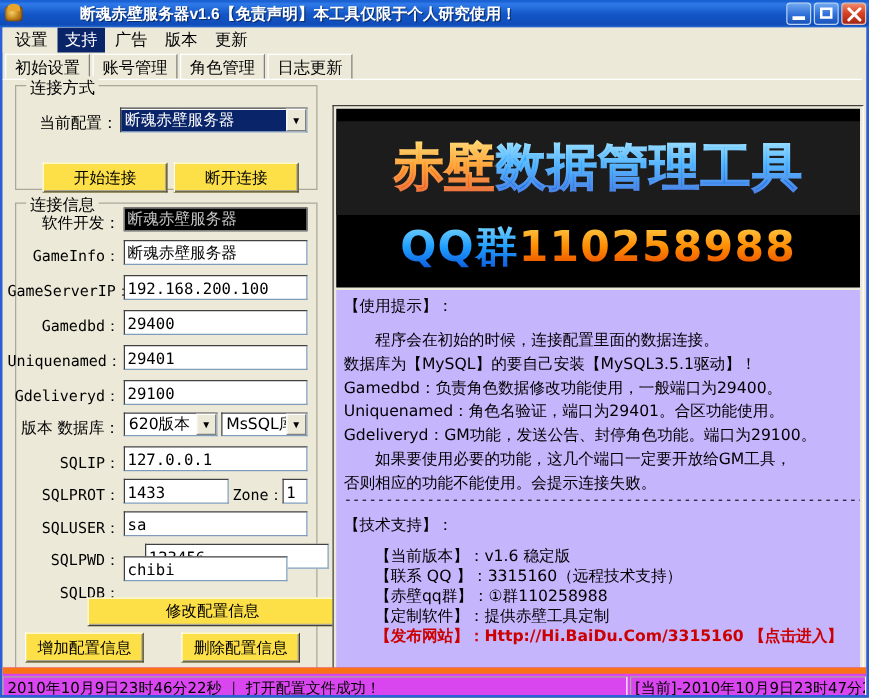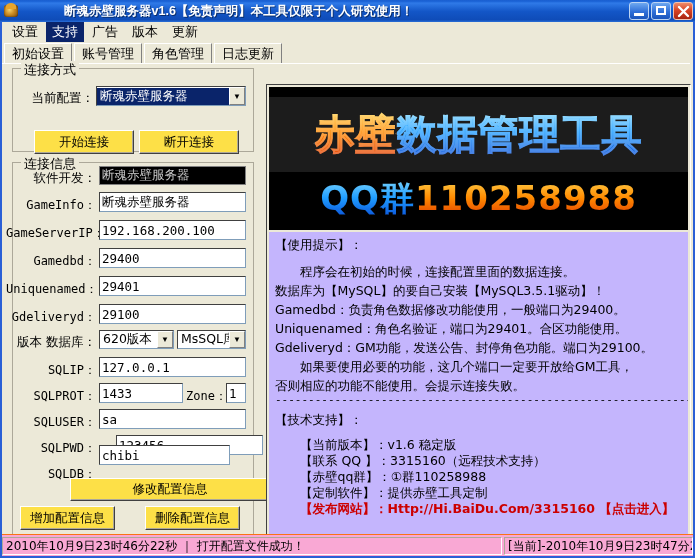--- a/index.html
+++ b/index.html
@@ -119,21 +119,21 @@
      background:#c4b5fd;overflow:hidden;padding:3px 0 0 0;box-sizing:border-box;}
   .hline{font-family:"DejaVu Sans","Liberation Sans",sans-serif;font-size:12.5px;color:#000;
      white-space:nowrap;line-height:19px;padding-left:6px;}
   .hline.red{color:#cc0000;font-weight:bold;}
   .hline.dash{font-family:"DejaVu Sans Mono",monospace;font-size:11px;line-height:9px;letter-spacing:0px;}
   .hline.gap{height:8px;line-height:8px;}
   .hline.tight{line-height:16px;}
 
   
   .statusbar{position:absolute;left:0;bottom:0;width:691px;height:22px;
-     background:#f9a8d4;border-top:1px solid #f97316;box-sizing:border-box;}
+     background:#d946ef;border-top:5px solid #f97316;box-sizing:border-box;}
   .sb-cell{position:absolute;top:2px;height:18px;box-sizing:border-box;
      border:1px solid #aca899;border-right-color:#ffffff;border-bottom-color:#ffffff;
      display:flex;align-items:center;padding-left:3px;font-size:12px;color:#000;
      font-family:"DejaVu Sans","Liberation Sans",sans-serif;white-space:nowrap;overflow:hidden;}
 </style>
 </head>
 <body>
 
 <div id="app">
 

